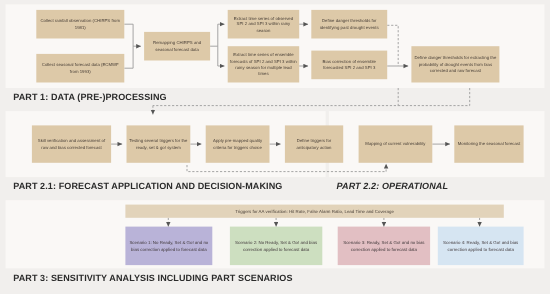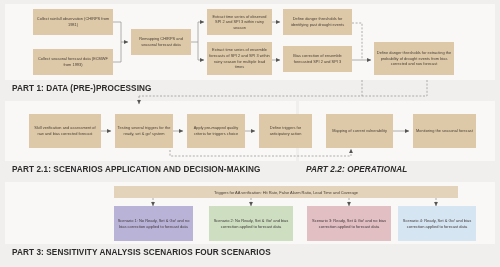--- a/index.html
+++ b/index.html
@@ -180,21 +180,21 @@
   </div>
 
   <div class="box" style="left:326px;top:114px;width:67px;height:34px;">
     <span>Mapping of current vulnerability</span>
   </div>
 
   <div class="box" style="left:413px;top:114px;width:63px;height:34px;">
     <span>Monitoring the seasonal forecast</span>
   </div>
 
-  <div class="part-label" style="left:12px;top:165px;">PART 2.1: SCENARIOS APPLICATION AND DECISION-MAKING</div>
+  <div class="part-label" style="left:12px;top:165px;">PART 2.1: FORECAST APPLICATION AND DECISION-MAKING</div>
   <div class="part-label" style="left:306px;top:165px;font-style:italic;">PART 2.2: OPERATIONAL</div>
 
   <div class="banner" style="left:114px;top:186px;width:344px;height:12px;">
     <span>Triggers for AA verification: Hit Rate, False Alarm Ratio, Lead Time and Coverage</span>
   </div>
 
   <div class="scn" style="left:114px;top:206px;width:79px;height:35px;background:#b9b3d8;">
     <span>Scenario 1: No Ready, Set &amp; Go! and no bias correction applied to forecast data</span>
   </div>
 
@@ -203,15 +203,15 @@
   </div>
 
   <div class="scn" style="left:307px;top:206px;width:84px;height:35px;background:#e2bfc3;">
     <span>Scenario 3: Ready, Set &amp; Go! and no bias correction applied to forecast data</span>
   </div>
 
   <div class="scn" style="left:398px;top:206px;width:78px;height:35px;background:#d6e5f2;">
     <span>Scenario 4: Ready, Set &amp; Go! and bias correction applied to forecast data</span>
   </div>
 
-  <div class="part-label" style="left:12px;top:248px;">PART 3: SENSITIVITY ANALYSIS SCENARIOS FOUR SCENARIOS</div>
+  <div class="part-label" style="left:12px;top:248px;">PART 3: SENSITIVITY ANALYSIS INCLUDING PART SCENARIOS</div>
 
 </div>
 
 </body></html>

